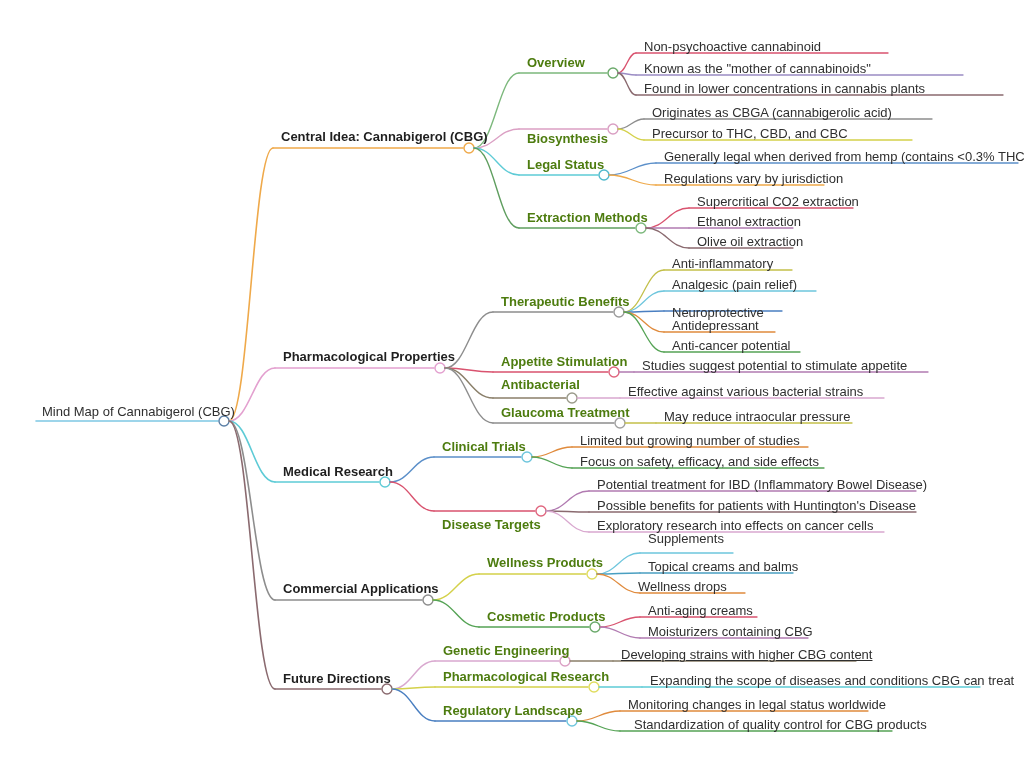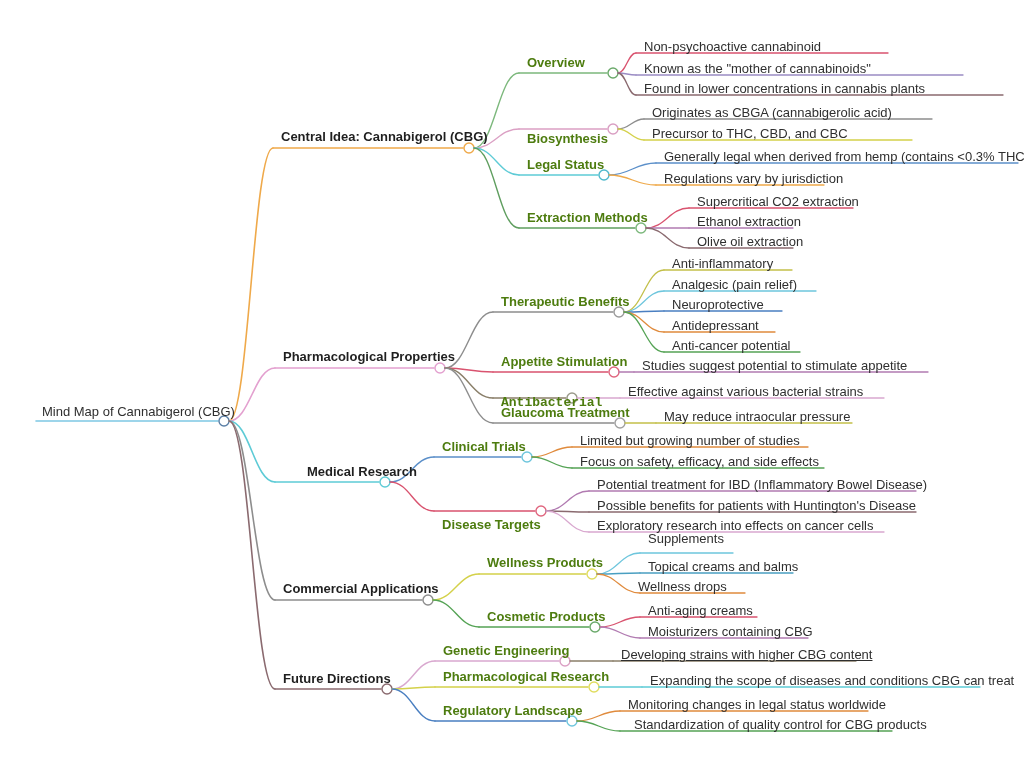--- a/index.html
+++ b/index.html
@@ -160,30 +160,30 @@
       <div class="lbl lvl3" style="left: 664px; top: 150px;">Generally legal when derived from hemp (contains &lt;0.3% THC)</div>
       <div class="lbl lvl3" style="left: 664px; top: 172px;">Regulations vary by jurisdiction</div>
       <div class="lbl lvl2" style="left: 527px; top: 211px;">Extraction Methods</div>
       <div class="lbl lvl3" style="left: 697px; top: 195px;">Supercritical CO2 extraction</div>
       <div class="lbl lvl3" style="left: 697px; top: 215px;">Ethanol extraction</div>
       <div class="lbl lvl3" style="left: 697px; top: 235px;">Olive oil extraction</div>
       <div class="lbl lvl1" style="left: 283px; top: 350px;">Pharmacological Properties</div>
       <div class="lbl lvl2" style="left: 501px; top: 295px;">Therapeutic Benefits</div>
       <div class="lbl lvl3" style="left: 672px; top: 257px;">Anti-inflammatory</div>
       <div class="lbl lvl3" style="left: 672px; top: 278px;">Analgesic (pain relief)</div>
-      <div class="lbl lvl3" style="left: 672px; top: 298px;">Neuroprotective</div>
+      <div class="lbl lvl3" style="left: 672px; top: 306px;">Neuroprotective</div>
       <div class="lbl lvl3" style="left: 672px; top: 319px;">Antidepressant</div>
       <div class="lbl lvl3" style="left: 672px; top: 339px;">Anti-cancer potential</div>
       <div class="lbl lvl2" style="left: 501px; top: 355px;">Appetite Stimulation</div>
       <div class="lbl lvl3" style="left: 642px; top: 359px;">Studies suggest potential to stimulate appetite</div>
-      <div class="lbl lvl2" style="left: 501px; top: 396px; font-family: Liberation Mono, monospace;">Antibacterial</div>
+      <div class="lbl lvl2" style="left: 501px; top: 378px;">Antibacterial</div>
       <div class="lbl lvl3" style="left: 628px; top: 385px;">Effective against various bacterial strains</div>
       <div class="lbl lvl2" style="left: 501px; top: 406px;">Glaucoma Treatment</div>
       <div class="lbl lvl3" style="left: 664px; top: 410px;">May reduce intraocular pressure</div>
-      <div class="lbl lvl1" style="left: 283px; top: 465px; margin-left: 24px;">Medical Research</div>
+      <div class="lbl lvl1" style="left: 283px; top: 465px;">Medical Research</div>
       <div class="lbl lvl2" style="left: 442px; top: 440px;">Clinical Trials</div>
       <div class="lbl lvl3" style="left: 580px; top: 434px;">Limited but growing number of studies</div>
       <div class="lbl lvl3" style="left: 580px; top: 455px;">Focus on safety, efficacy, and side effects</div>
       <div class="lbl lvl2" style="left: 442px; top: 494px; margin-top: 24px;">Disease Targets</div>
       <div class="lbl lvl3" style="left: 597px; top: 478px;">Potential treatment for IBD (Inflammatory Bowel Disease)</div>
       <div class="lbl lvl3" style="left: 597px; top: 499px;">Possible benefits for patients with Huntington's Disease</div>
       <div class="lbl lvl3" style="left: 597px; top: 519px;">Exploratory research into effects on cancer cells</div>
       <div class="lbl lvl1" style="left: 283px; top: 582px;">Commercial Applications</div>
       <div class="lbl lvl2" style="left: 487px; top: 556px;">Wellness Products</div>
       <div class="lbl lvl3" style="left: 648px; top: 532px;">Supplements</div>

